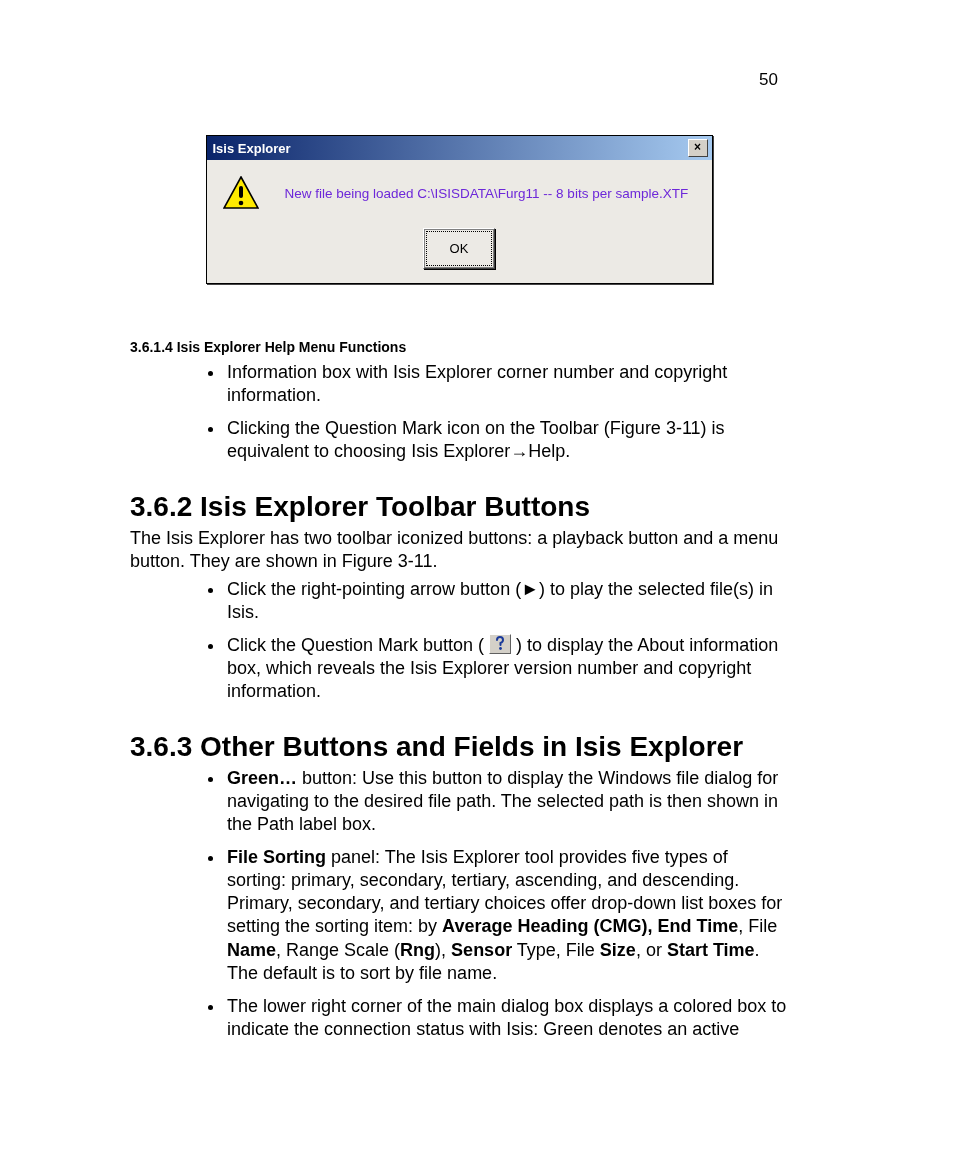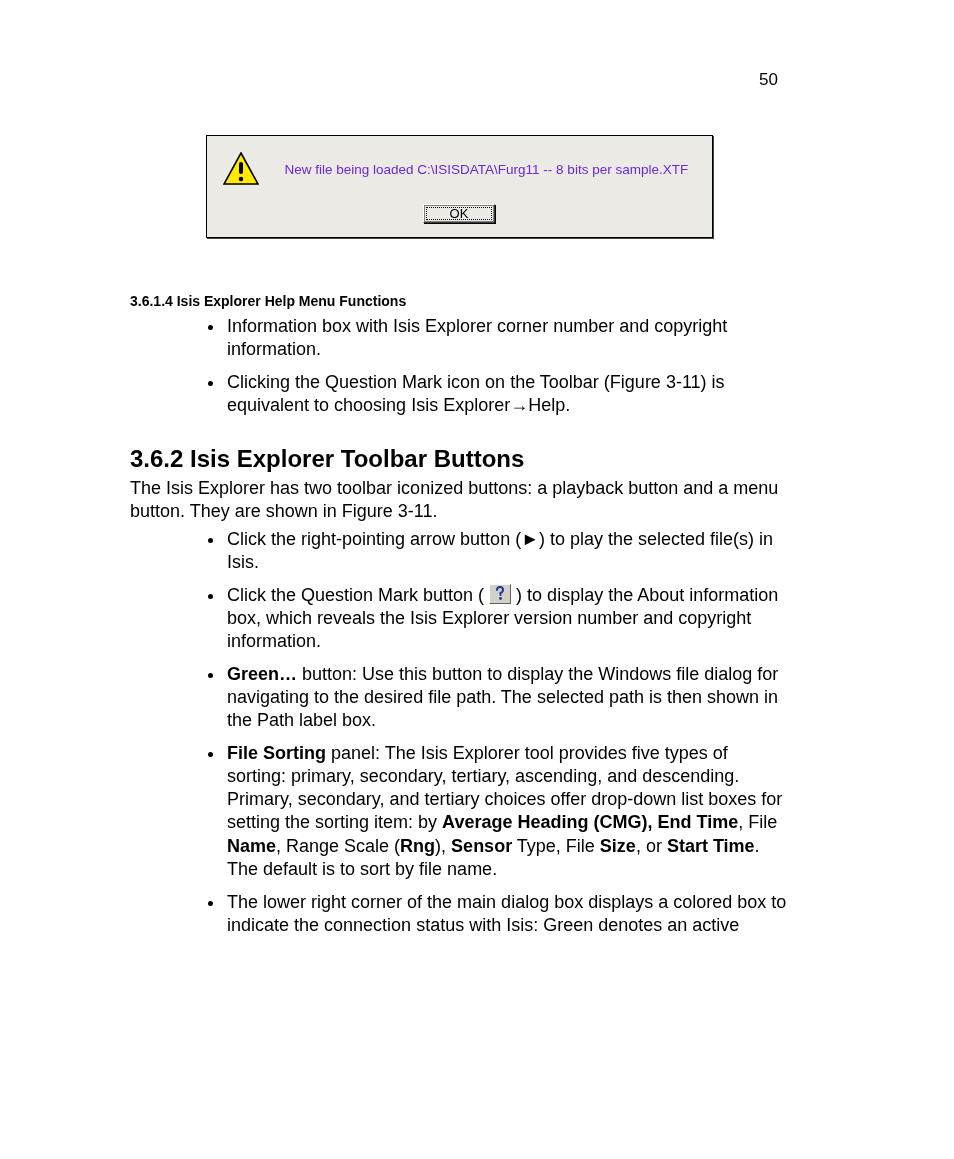--- a/index.html
+++ b/index.html
@@ -66,38 +66,38 @@
   .warn-icon svg { display:block; }
   .dialog-msg {
     font-size: 13.5px;
     color: #6d28d9;
   }
   .dialog-btnrow {
     text-align: center;
   }
   .ok-btn {
     display: inline-block;
-    padding: 1px 26px;
+    padding: 12px 26px;
     font-size: 13px;
     background: #eceae5;
     border: 1px solid #404040;
     border-top-color: #fff;
     border-left-color: #fff;
     outline: 1px dotted #000;
     outline-offset: -4px;
     box-shadow: 0 0 0 1px #808080 inset, 1px 1px 0 #000;
   }
   
   h3.subsub {
     font-size: 14px;
     font-weight: bold;
     margin: 0 0 6px 0;
   }
   h2.sub {
-    font-size: 24px;
+    font-size: 28px;
     font-weight: bold;
     margin: 28px 0 4px 0;
   }
   p.body {
     font-size: 18px;
     line-height: 1.25;
     margin: 0 0 6px 0;
   }
   ul.bullets {
     margin: 4px 0 6px 0;
@@ -125,20 +125,24 @@
   .help-icon-inline svg { display:block; margin:1px auto 0; }
 </style>
 </head>
 <body>
 
 <div class="page">
 
   <div class="page-number">50</div>
 
   <div class="dialog-wrap">
+    <div class="dialog-title">
+      <span>Isis Explorer</span>
+      <span class="dialog-close">×</span>
+    </div>
     <div class="dialog-body">
       <div class="dialog-row">
         <span class="warn-icon">
           <svg width="36" height="34" viewBox="0 0 36 34">
             <polygon points="18,1 35,32 1,32" fill="#ffea00" stroke="#000" stroke-width="1.6"></polygon>
             <rect x="16" y="10" width="4" height="12" rx="2" fill="#000"></rect>
             <circle cx="18" cy="27" r="2.3" fill="#000"></circle>
           </svg>
         </span>
         <span class="dialog-msg">New file being loaded C:\ISISDATA\Furg11 -- 8 bits per sample.XTF</span>
@@ -160,20 +164,21 @@
   <ul class="bullets">
     <li>Click the right-pointing arrow button (►) to play the selected file(s) in Isis.</li>
     <li>
       <span>Click the Question Mark button ( </span><span class="help-icon-inline"><svg width="14" height="15" viewBox="0 0 14 15">
             <path d="M4 4 Q4 1 7 1 Q10 1 10 4 Q10 6 7.5 7 L7.5 9" fill="none" stroke="#1a3a9a" stroke-width="2" stroke-linecap="round"></path>
             <circle cx="7.5" cy="12.5" r="1.4" fill="#1a3a9a"></circle>
           </svg></span><span> ) to display the About information box, which reveals the Isis Explorer version number and copyright information.</span>
     </li>
   </ul>
 
+  <h2 class="sub">3.6.3 Other Buttons and Fields in Isis Explorer</h2>
   <ul class="bullets">
     <li>
       <span class="b">Green…</span><span>  button: Use this button to display the Windows file dialog for navigating to the desired file path. The selected path is then shown in the Path label box.</span>
     </li>
     <li>
       <span class="b">File Sorting</span><span> panel: The Isis Explorer tool provides five types of sorting: primary, secondary, tertiary, ascending, and descending. Primary, secondary, and tertiary choices offer drop-down list boxes for setting the sorting item: by </span><span class="b">Average Heading (CMG), End Time</span><span>, File </span><span class="b">Name</span><span>, Range Scale (</span><span class="b">Rng</span><span>), </span><span class="b">Sensor</span><span> Type, File </span><span class="b">Size</span><span>, or </span><span class="b">Start Time</span><span>. The default is to sort by file name.</span>
     </li>
     <li>The lower right corner of the main dialog box displays a colored box to indicate the connection status with Isis: Green denotes an active</li>
   </ul>
 

